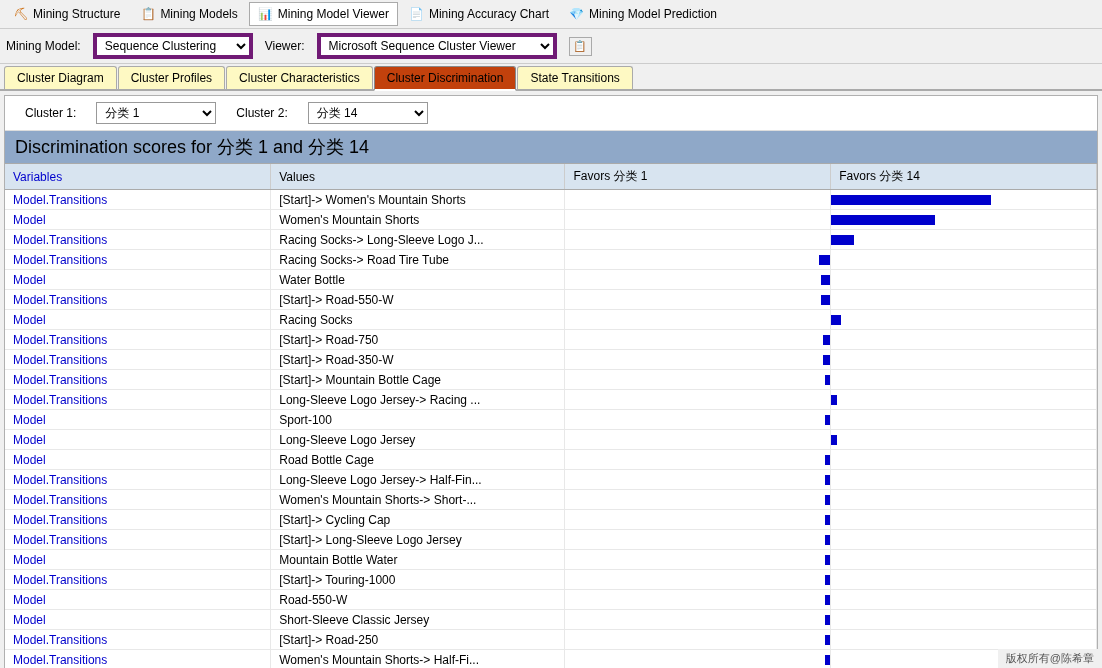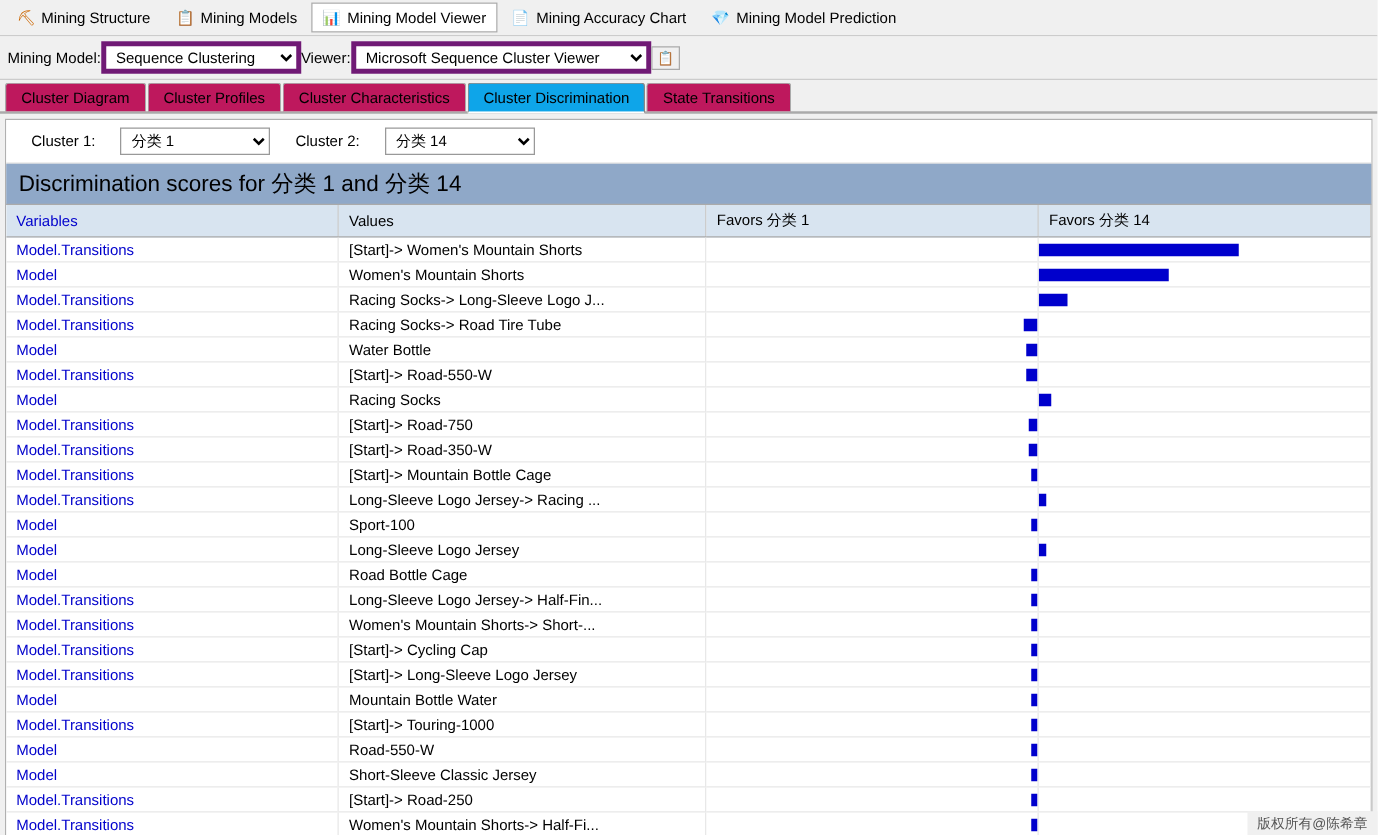--- a/index.html
+++ b/index.html
@@ -27,21 +27,21 @@
     .toolbar-tab.active { background: #fff; border-color: #aaa; }
     .toolbar-tab-icon { width: 16px; height: 16px; display: inline-flex; align-items: center; justify-content: center; }
 
     
     .model-row {
       display: flex;
       align-items: center;
       padding: 4px 6px;
       background: #f0f0f0;
       border-bottom: 1px solid #ccc;
-      gap: 0;
+      gap: 12px;
     }
     .model-row label { font-size: 12px; }
     .model-row select {
       font-size: 12px;
       padding: 1px 4px;
       border: 4px solid #701a75;
       background: white;
       min-width: 160px;
     }
     .copy-btn {
@@ -59,26 +59,26 @@
       background: #f0f0f0;
       border-bottom: 2px solid #aaa;
       padding: 2px 4px 0 4px;
       gap: 1px;
     }
     .sub-tab {
       padding: 4px 12px;
       border: 1px solid #aaa;
       border-bottom: none;
       cursor: pointer;
-      background: #be185d;
+      background: #fef9c3;
       font-size: 12px;
       border-radius: 3px 3px 0 0;
     }
     .sub-tab.active {
-      background: #0ea5e9;
+      background: #c2410c;
       border-color: #888;
       border-bottom: 2px solid #fff;
       margin-bottom: -2px;
       font-weight: normal;
       color: #000;
     }
 
     
     .cluster-row {
       display: flex;

